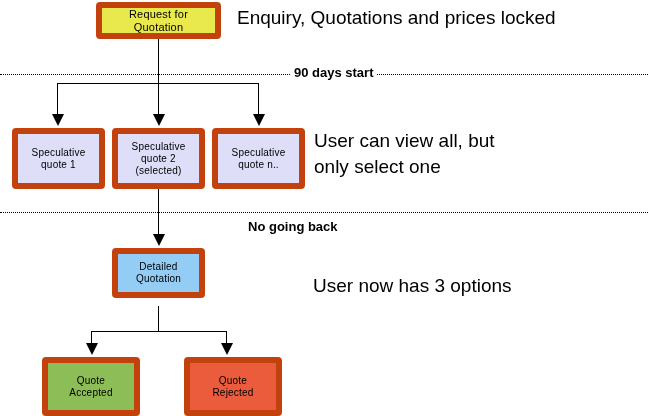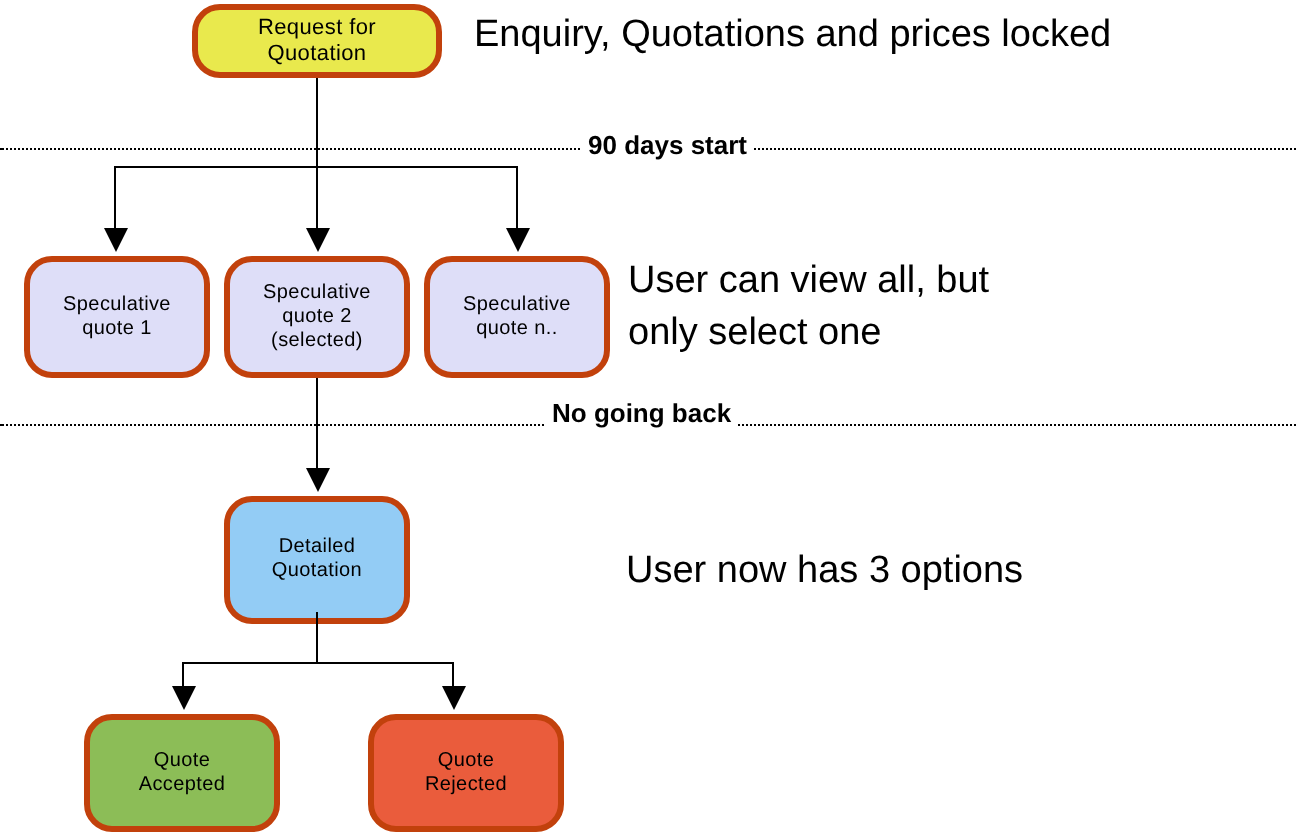--- a/index.html
+++ b/index.html
@@ -15,22 +15,22 @@
     position: relative;
     width: 648px;
     height: 416px;
     background: #ffffff;
     overflow: hidden;
   }
   
   .node {
     position: absolute;
     box-sizing: border-box;
-    border: 3px solid #c2410c;
-    border-radius: 14px;
+    border: 6px solid #c2410c;
+    border-radius: 4px;
     display: flex;
     align-items: center;
     justify-content: center;
     text-align: center;
     color: #000000;
     font-family: "Liberation Sans", sans-serif;
     font-size: 10px;
     line-height: 12px;
     letter-spacing: 0.2px;
     white-space: pre-line;
@@ -50,21 +50,21 @@
     height: 61px;
     background: #dedef8;
   }
   .node-spec-1 { left: 12px; }
   .node-spec-2 { left: 112px; }
   .node-spec-3 { left: 212px; }
   .node-detailed {
     left: 112px;
     top: 248px;
     width: 93px;
-    height: 64px;
+    height: 50px;
     background: #93ccf5;
   }
   .node-accepted {
     left: 42px;
     top: 357px;
     width: 98px;
     height: 59px;
     background: #8cbd57;
   }
   .node-rejected {
@@ -169,21 +169,21 @@
   <div class="node node-spec node-spec-2">Speculative
 quote 2
 (selected)</div>
   <div class="node node-spec node-spec-3">Speculative
 quote n..</div>
 
   <div class="vline" style="left:158px; top:189px; height:47px;"></div>
   <div class="arrow" style="left:153px; top:234px;"></div>
 
   <div class="divider" style="top:212px;"></div>
-  <div class="divider-label" style="left:245px; top:200px;margin-left:28px;">No going back</div>
+  <div class="divider-label" style="left:245px; top:220px;">No going back</div>
 
   <div class="node node-detailed">Detailed
 Quotation</div>
 
   <div class="vline" style="left:158px; top:306px; height:26px;"></div>
   <div class="hline" style="left:91px; top:331px; width:135px;"></div>
   <div class="vline" style="left:91px; top:331px; height:14px;"></div>
   <div class="vline" style="left:226px; top:331px; height:14px;"></div>
   <div class="arrow" style="left:86px; top:343px;"></div>
   <div class="arrow" style="left:221px; top:343px;"></div>

